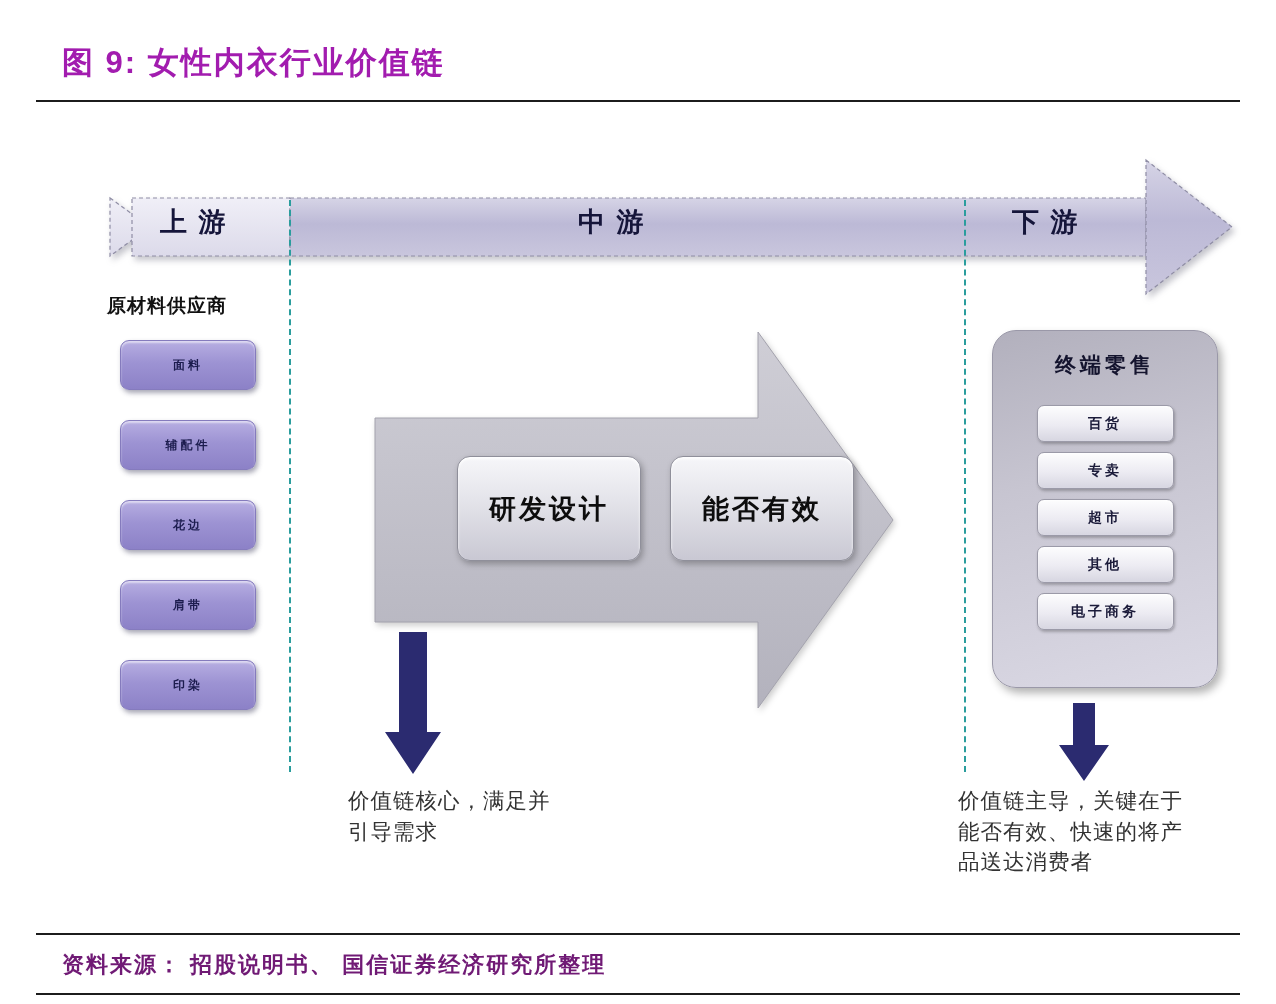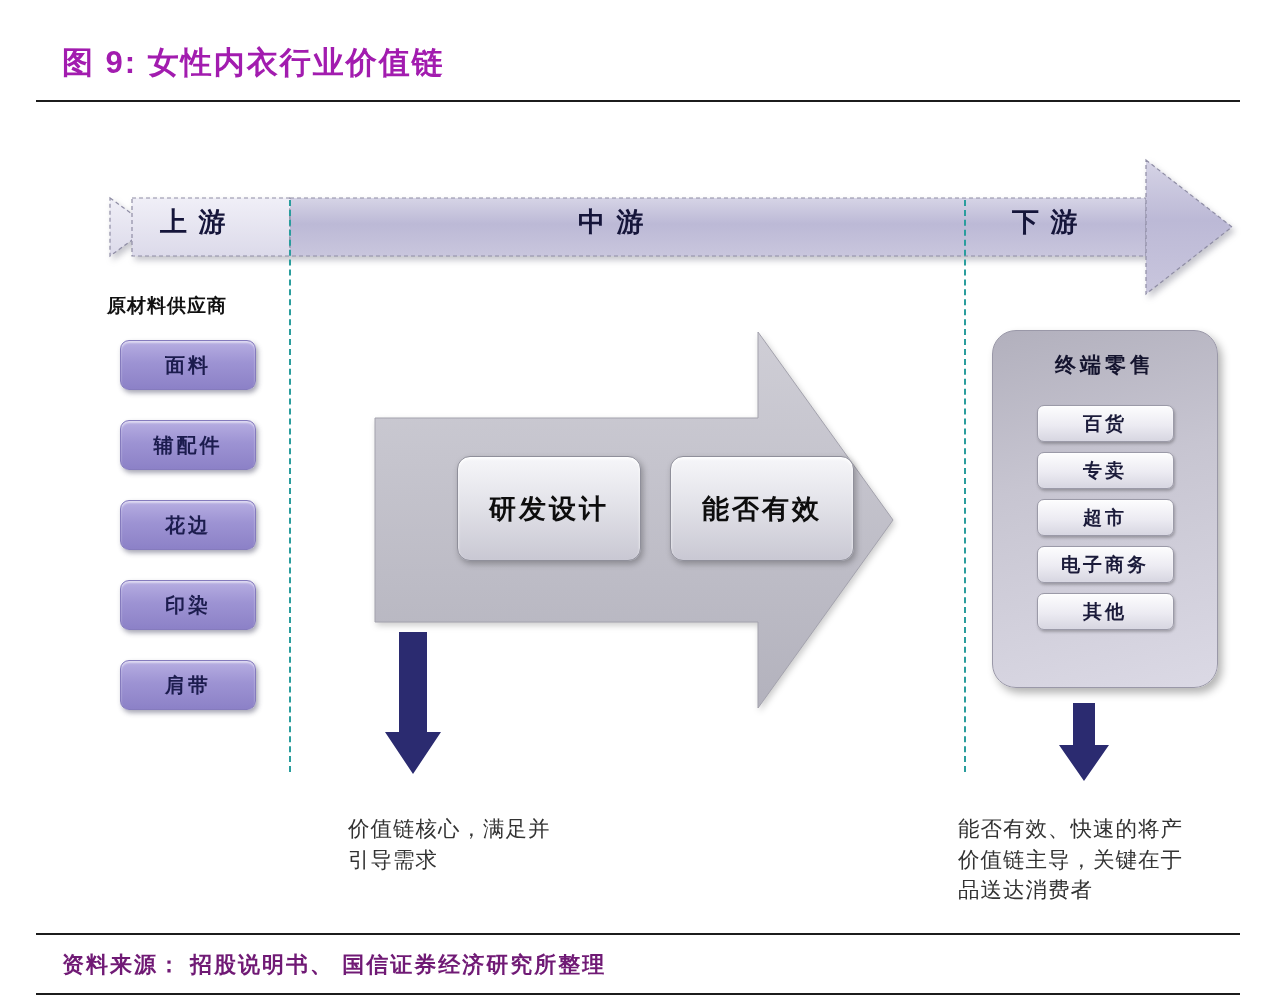--- a/index.html
+++ b/index.html
@@ -36,21 +36,21 @@
   }
   .up-col{
     position:absolute;left:120px;top:340px;width:136px;
     display:flex;flex-direction:column;gap:30px;
   }
   .up-btn{
     height:48px;border-radius:9px;border:1px solid #857bbd;
     background:linear-gradient(180deg,#b7aee2 0%,#9d93d3 45%,#8c81c7 100%);
     box-shadow:2px 3px 5px rgba(60,60,90,0.45), inset 0 2px 2px rgba(255,255,255,0.55);
     display:flex;align-items:center;justify-content:center;
-    font-size:20px;font-weight:bold;color:#1c1c4e;letter-spacing:3px;
+    font-size:12px;font-weight:bold;color:#1c1c4e;letter-spacing:3px;
   }
 
   .mid-header{
     position:absolute;left:290px;top:283px;width:675px;text-align:center;
     font-size:21px;font-weight:bold;color:#000;letter-spacing:2px;
   }
   .proc-arrow{position:absolute;left:360px;top:320px;}
   .step-btn{
     position:absolute;top:456px;width:182px;height:103px;border-radius:13px;
     border:1px solid #8f8f9a;
@@ -59,41 +59,41 @@
     display:flex;align-items:center;justify-content:center;
     font-size:27px;font-weight:bold;color:#0d0d0d;letter-spacing:3px;margin-left:20px;
   }
   .step-1{left:437px;}
   .step-2{left:650px;}
 
   .down-arrow{position:absolute;}
   .mid-down{left:385px;top:632px;}
   .right-down{left:1056px;top:703px;}
 
-  .note{position:absolute;font-size:21.5px;color:#333;line-height:1.42;letter-spacing:1px;margin-top:28px;}
+  .note{position:absolute;font-size:21.5px;color:#333;line-height:1.42;letter-spacing:1px;}
   .mid-note{left:348px;top:786px;width:300px;}
   .right-note{left:958px;top:786px;width:272px;}
 
   .retail-panel{
     position:absolute;left:992px;top:330px;width:226px;height:358px;
     border-radius:24px;border:1px solid #9a98a8;box-sizing:border-box;
     background:linear-gradient(165deg,#b2b0bd 0%,#c7c5d1 40%,#dbd9e5 100%);
     box-shadow:4px 5px 9px rgba(0,0,0,0.3);
   }
   .retail-title{
     margin-top:20px;text-align:center;font-size:21px;font-weight:bold;
     color:#14142e;letter-spacing:4px;
   }
   .chan-col{margin-top:26px;display:flex;flex-direction:column;align-items:center;gap:10px;}
   .chan-btn{
     width:137px;height:37px;border-radius:7px;border:1px solid #9b9aa8;box-sizing:border-box;
     background:linear-gradient(180deg,#fdfdfe 0%,#ecebf2 55%,#d7d6e1 100%);
     box-shadow:1px 2px 3px rgba(0,0,0,0.25), inset 0 1px 2px rgba(255,255,255,0.9);
     display:flex;align-items:center;justify-content:center;
-    font-size:19px;font-weight:bold;color:#1b1b3a;letter-spacing:3px;
+    font-size:14px;font-weight:bold;color:#1b1b3a;letter-spacing:3px;
   }
 
   .source{
     position:absolute;left:62px;top:950px;font-size:22px;font-weight:bold;color:#701a75;
     letter-spacing:2px;
   }
 </style>
 </head>
 <body>
 
@@ -126,22 +126,22 @@
   <div class="band-label lbl-down">下 游</div>
 
   <div class="vsep vsep-left"></div>
   <div class="vsep vsep-right"></div>
 
   <div class="up-header">原材料供应商</div>
   <div class="up-col">
     <div class="up-btn">面料</div>
     <div class="up-btn">辅配件</div>
     <div class="up-btn">花边</div>
+    <div class="up-btn">肩带</div>
     <div class="up-btn">印染</div>
-    <div class="up-btn">肩带</div>
   </div>
 
 
   <svg class="proc-arrow" width="550" height="400" viewBox="0 0 550 400">
     <defs>
       <linearGradient id="arrGrad" x1="0" y1="0" x2="0" y2="1">
         <stop offset="0" stop-color="#cfced6"></stop>
         <stop offset="1" stop-color="#b3b2bd"></stop>
       </linearGradient>
     </defs>
@@ -159,32 +159,32 @@
     <div>价值链核心，满足并</div>
     <div>引导需求</div>
   </div>
 
   <div class="retail-panel">
     <div class="retail-title">终端零售</div>
     <div class="chan-col">
       <div class="chan-btn">百货</div>
       <div class="chan-btn">专卖</div>
       <div class="chan-btn">超市</div>
+      <div class="chan-btn">其他</div>
       <div class="chan-btn">电子商务</div>
-      <div class="chan-btn">其他</div>
     </div>
   </div>
 
   <svg class="down-arrow right-down" width="56" height="80" viewBox="0 0 56 80">
     <polygon points="17,0 39,0 39,42 53,42 28,78 3,42 17,42" fill="#2b2b70"></polygon>
   </svg>
 
   <div class="note right-note">
+    <div>价值链主导，关键在于</div>
     <div>能否有效、快速的将产</div>
-    <div>价值链主导，关键在于</div>
     <div>品送达消费者</div>
   </div>
 
   <div class="rule rule-src-top"></div>
   <div class="source">资料来源： 招股说明书、 国信证券经济研究所整理</div>
   <div class="rule rule-bottom"></div>
 
 </div>
 
 </body></html>

